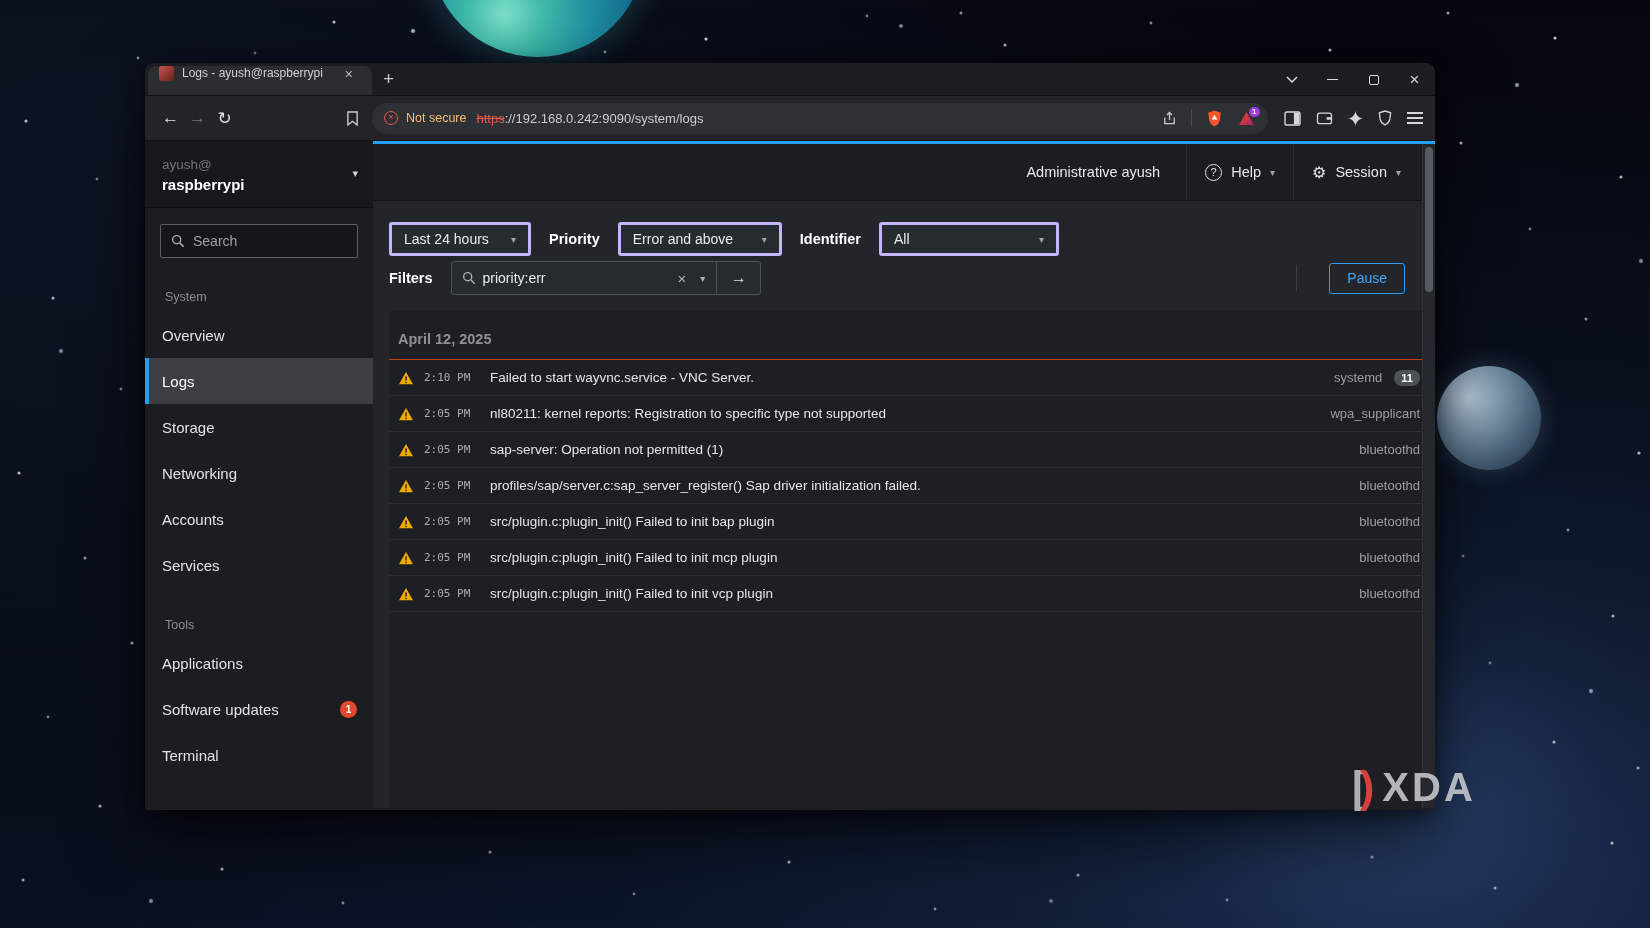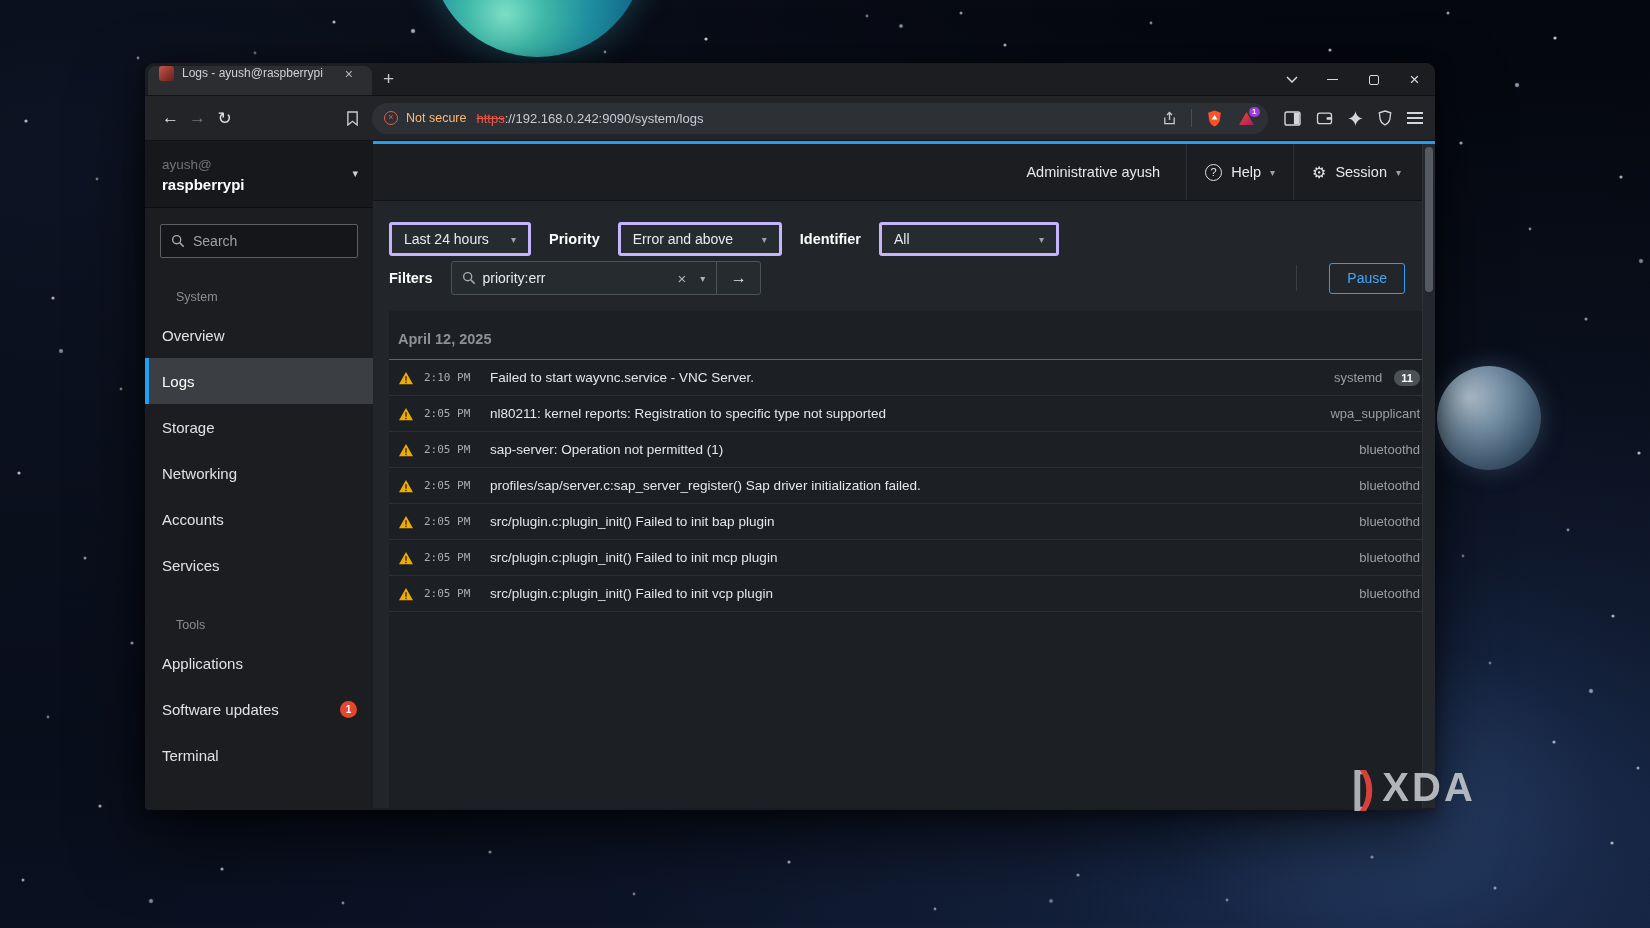--- a/index.html
+++ b/index.html
@@ -95,21 +95,21 @@
   .user-block { background:#16181c; padding:16px 16px 14px 17px; position:relative; border-bottom:1px solid #0e0f12; }
   .u1 { font-size:13.5px; color:#737373; }
   .u2 { font-size:15px; font-weight:bold; color:#fff; margin-top:4px; }
   .u-caret { position:absolute; right:15px; top:26px; color:#cfd2d5; font-size:11px; }
   .search-wrap { padding:16px 15px 8px 15px; }
   .searchbox { height:34px; border:1px solid #5b5e62; border-radius:2px; background:#141619;
       display:flex; align-items:center; padding:0 10px; gap:8px; }
   .searchbox input { flex:1; background:transparent; border:none; outline:none; color:#e8e8e8; font-size:14px;
       font-family:"Liberation Sans",sans-serif; min-width:0; }
   .searchbox input::placeholder { color:#9da0a4; }
-  .sec-label { padding:24px 17px 8px 31px; font-size:12.5px; color:#8a8d90; }
+  .sec-label { padding:24px 17px 8px 20px; font-size:12.5px; color:#8a8d90; }
   .sec-label.tools { padding-top:30px; }
   .nav-item { height:46px; display:flex; align-items:center; padding:0 16px 0 17px; font-size:15px; color:#dfe2e5; cursor:default; }
   .nav-item.active { background:#3b3e43; color:#fff; box-shadow:inset 4px 0 0 #1fa0f4; }
   .upd-badge { margin-left:auto; width:17px; height:17px; border-radius:50%; background:#e4472e; color:#fff;
       font-size:10px; font-weight:bold; display:flex; align-items:center; justify-content:center; }
 
   .content { flex:1; background:#22262b; border-top:3px solid #1fa0f4; display:flex; flex-direction:column; position:relative; min-width:0; }
   .masthead { height:57px; background:#1b1d21; display:flex; align-items:stretch; justify-content:flex-end;
       padding-right:16px; border-bottom:1px solid #101216; flex:none; }
   .admin { align-self:center; font-size:14.5px; color:#e6e8ea; padding:0 26px; }

